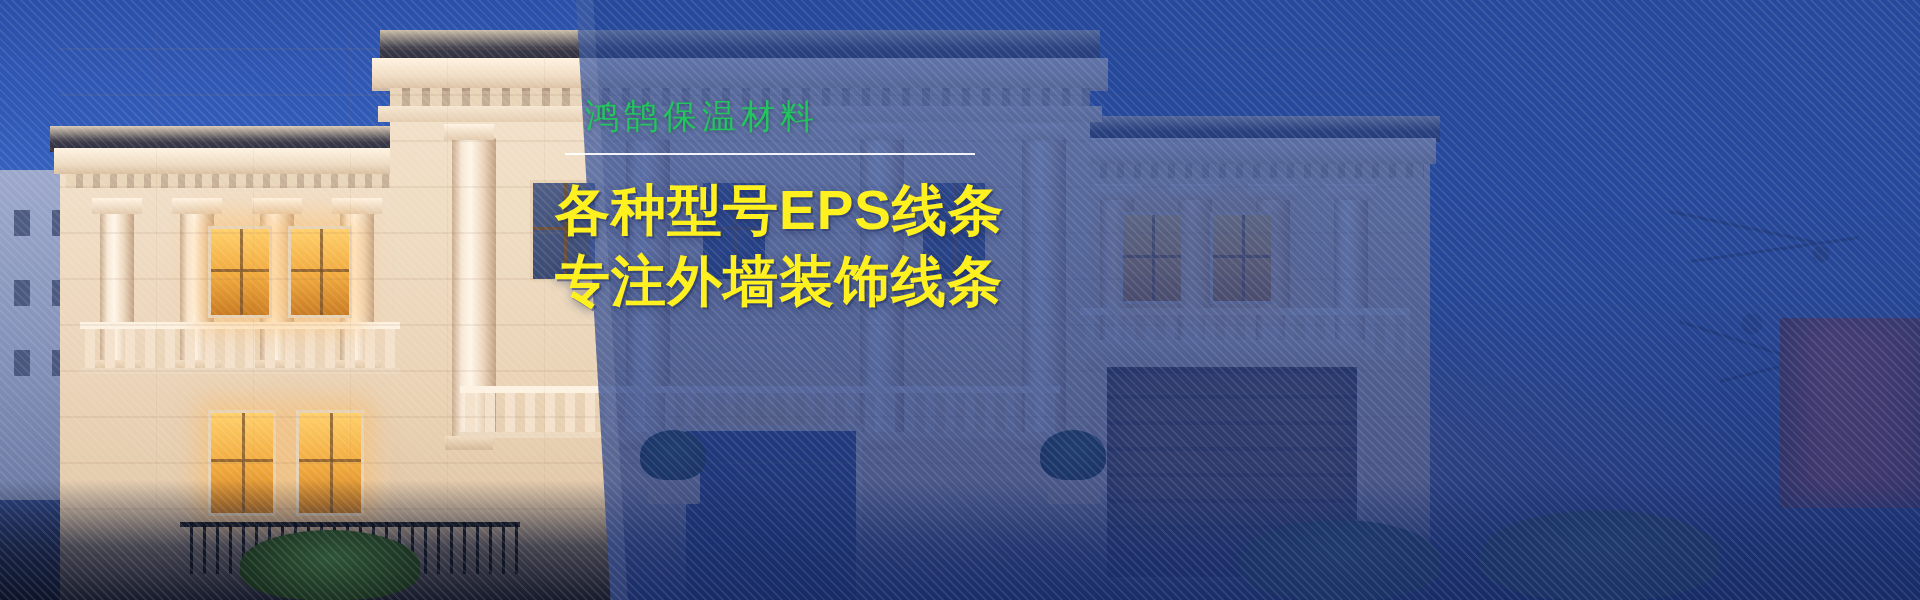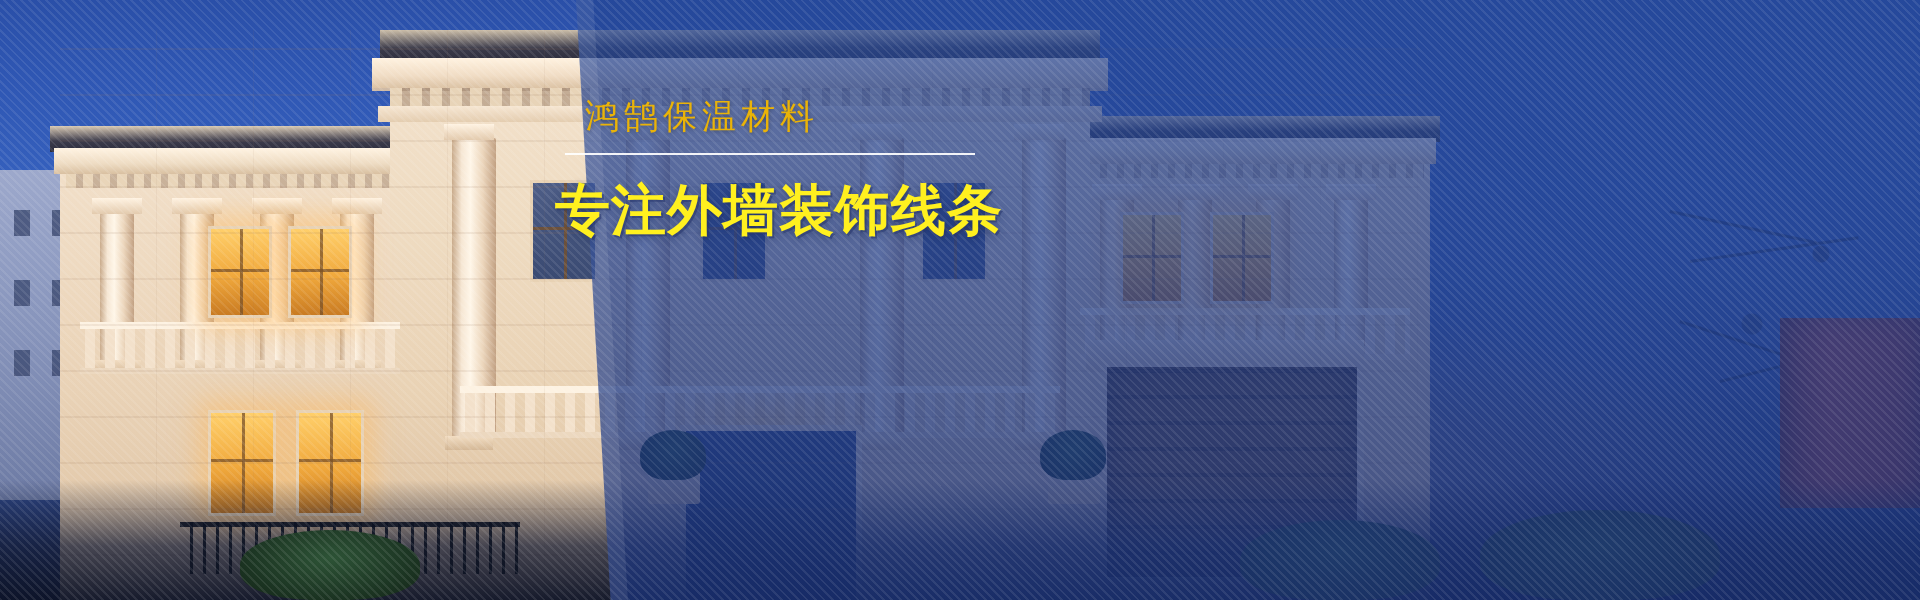--- a/index.html
+++ b/index.html
@@ -392,21 +392,21 @@
   
   .text-block {
     position: absolute;
     left: 555px;
     top: 96px;
     width: 470px;
   }
   .brand {
     font-size: 34px;
     font-weight: 400;
-    color: #eab308;
+    color: #22c55e;
     letter-spacing: 5px;
     line-height: 1.2;
     text-shadow: 0 1px 4px rgba(0,0,0,0.35);
     margin: 0 0 16px 30px;
   }
   .divider {
     width: 410px;
     height: 2px;
     background: rgba(255,255,255,0.92);
     margin: 0 0 22px 10px;
@@ -416,21 +416,21 @@
     font-size: 55px;
     font-weight: 700;
     color: #fff01f;
     letter-spacing: 1px;
     line-height: 1.22;
     text-shadow:
       2px 2px 0 rgba(40,55,110,0.55),
       0 3px 10px rgba(20,35,80,0.45);
     white-space: nowrap;
   }
-  .headline-2 { margin-top: 12px; }
+  .headline-2 { margin-top: 4px; }
   .tagline {
     margin: 30px 0 0 36px;
     font-size: 27px;
     font-weight: 400;
     color: #ffffff;
     letter-spacing: 3px;
     line-height: 1.3;
     text-shadow: 0 1px 5px rgba(0,0,0,0.35);
     white-space: nowrap;
   }
@@ -564,18 +564,19 @@
 
   <div class="blue-panel"></div>
   <div class="blue-panel-edge"></div>
   <div class="hatch"></div>
 
   <div class="text-block">
     <div class="brand">鸿鹄保温材料</div>
 
     <div class="divider"></div>
 
+    <div class="headline headline-1">各种型号EPS线条</div>
 
     <div class="headline headline-2">专注外墙装饰线条</div>
 
   </div>
 
 </div>
 
 </body></html>

